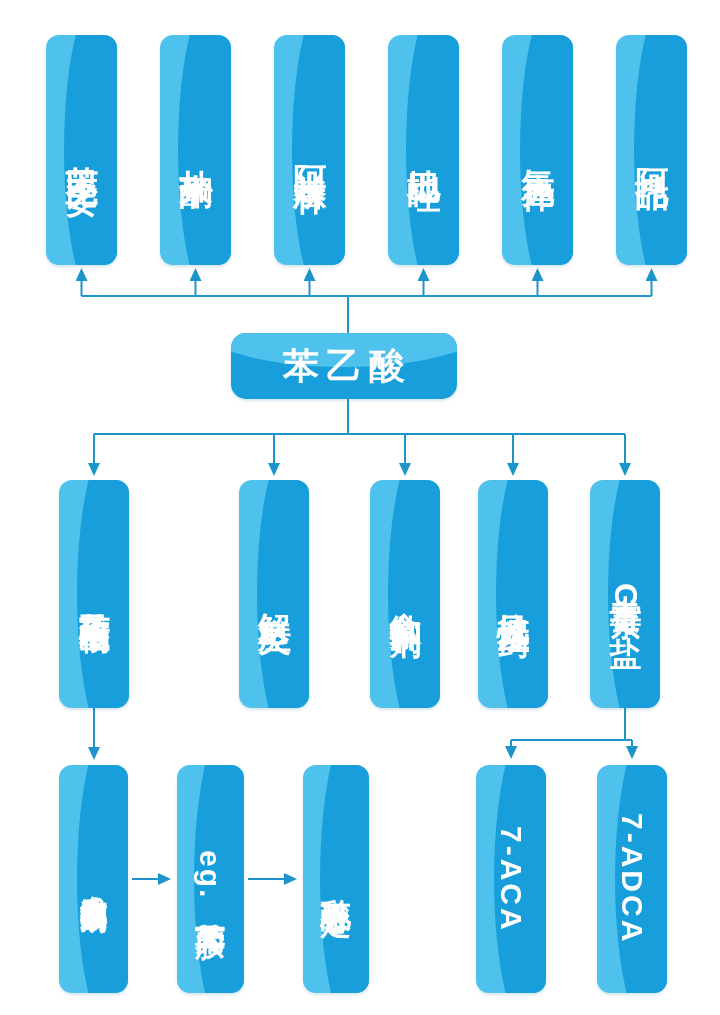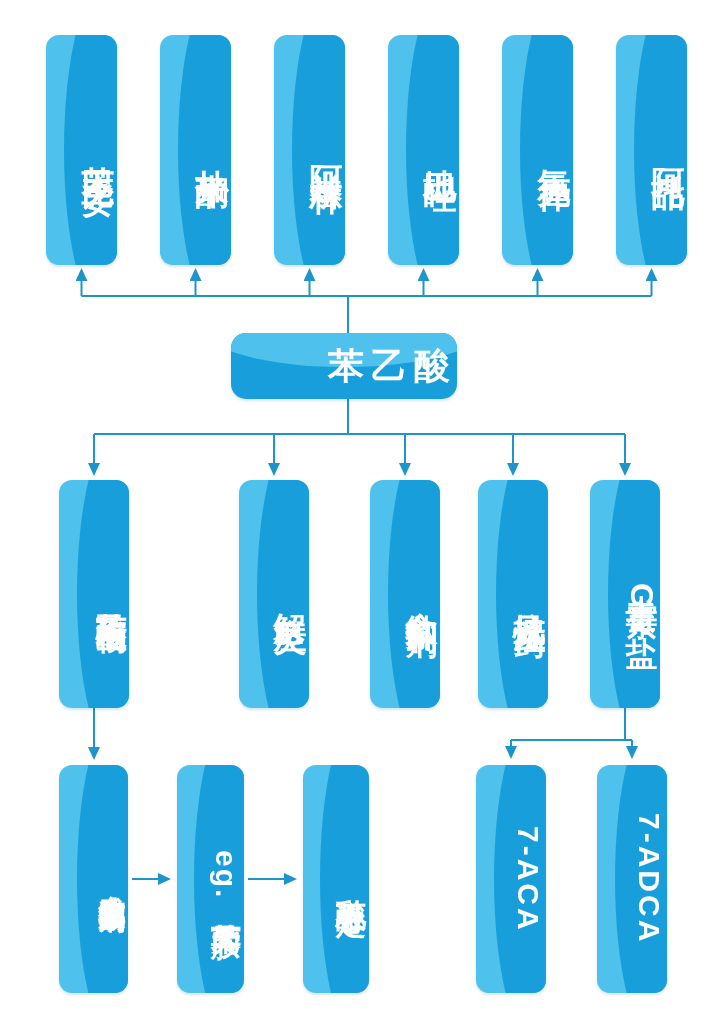--- a/index.html
+++ b/index.html
@@ -10,21 +10,21 @@
   }
   
   .wires{position:absolute;left:0;top:0;width:720px;height:1015px;z-index:0;}
   .lnk{stroke:var(--connector,#1d95ca);stroke-width:2;fill:none;}
   .ah-tri{fill:var(--connector,#1d95ca);}
   
   .node{
     position:absolute;z-index:1;overflow:hidden;
     background:var(--box-highlight,#4ec2ec);
     border-radius:13px;
-    display:flex;align-items:center;justify-content:flex-end;
+    display:flex;align-items:center;justify-content:center;
     box-shadow:0 2px 3px rgba(24,110,160,.18);
   }
   .node::before{content:"";position:absolute;z-index:0;background:var(--box-fill,#189fdb);}
   
   .node.v::before{top:-22%;bottom:-22%;left:26%;width:118%;border-radius:50%;}
   
   .node.h{background:var(--box-fill,#189fdb);border-radius:15px;}
   .node.h::before{left:-14%;width:128%;top:-78%;height:130%;border-radius:50%;
                   background:var(--box-highlight,#4ec2ec);}
   .lbl{

